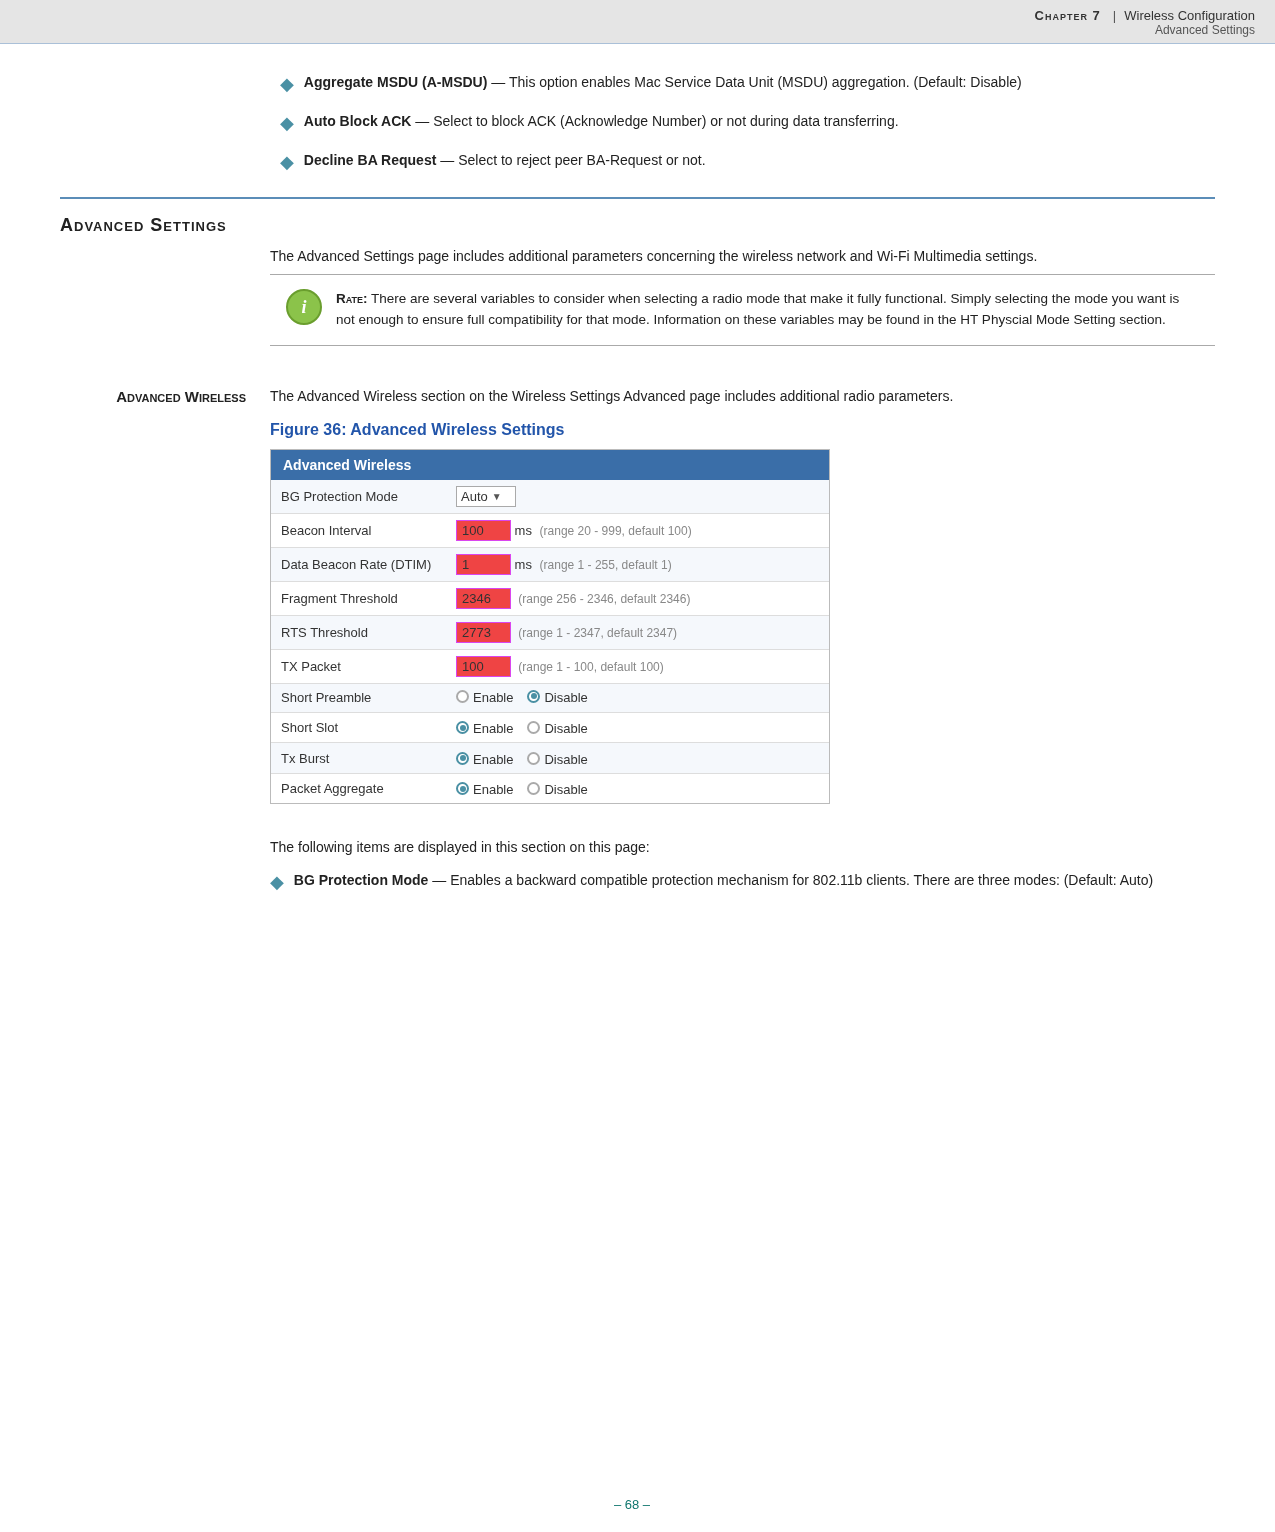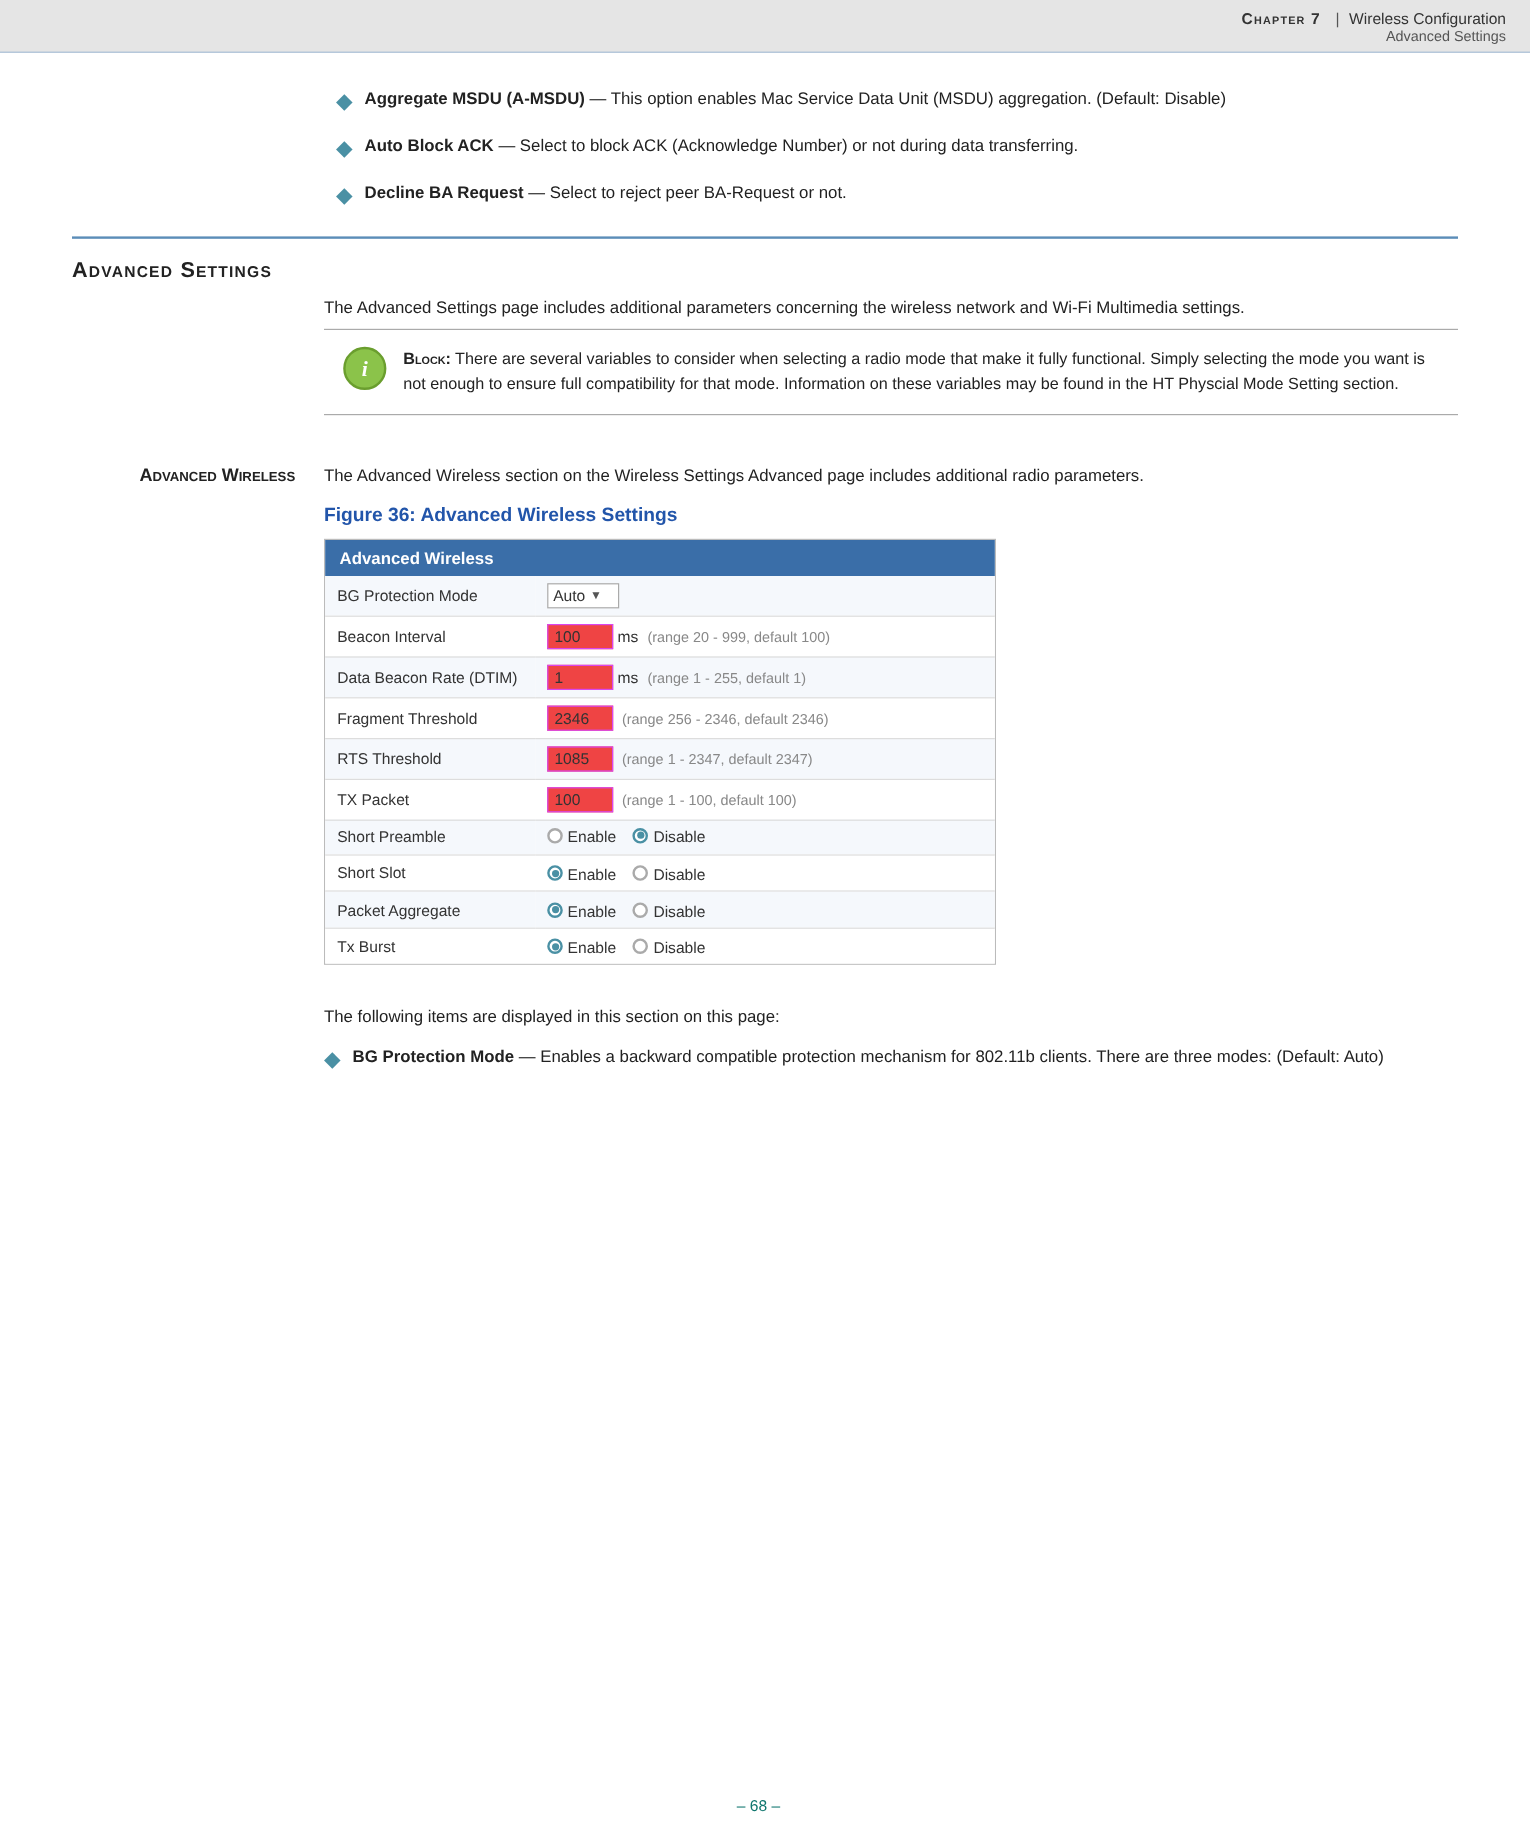--- a/index.html
+++ b/index.html
@@ -335,21 +335,21 @@
     <div class="adv-settings-heading">Advanced Settings</div>
 
     <div class="two-col">
       <div class="two-col-label"></div>
       <div class="two-col-content">
         <p>The Advanced Settings page includes additional parameters concerning the wireless network and Wi-Fi Multimedia settings.</p>
 
         <div class="note-box">
           <div class="note-icon">i</div>
           <div class="note-text">
-            <span class="note-label">Block:</span>
+            <span class="note-label">Rate:</span>
             <span> </span>
             <span>There are several variables to consider when selecting a radio mode that make it fully functional. Simply selecting the mode you want is not enough to ensure full compatibility for that mode. Information on these variables may be found in the HT Physcial Mode Setting section.</span>
           </div>
         </div>
       </div>
     </div>
   </div>
 
   <div class="two-col" style="margin-top:10px;">
     <div class="two-col-label">Advanced Wireless</div>
@@ -379,21 +379,21 @@
               <tr>
                 <td class="row-label">Data Beacon Rate (DTIM)</td>
                 <td class="row-value"><span class="input-box">1</span><span> ms </span><span class="range-text">(range 1 - 255, default 1)</span></td>
               </tr>
               <tr>
                 <td class="row-label">Fragment Threshold</td>
                 <td class="row-value"><span class="input-box">2346</span><span class="range-text"> (range 256 - 2346, default 2346)</span></td>
               </tr>
               <tr>
                 <td class="row-label">RTS Threshold</td>
-                <td class="row-value"><span class="input-box">1085</span><span class="range-text"> (range 1 - 2347, default 2347)</span></td>
+                <td class="row-value"><span class="input-box">2773</span><span class="range-text"> (range 1 - 2347, default 2347)</span></td>
               </tr>
               <tr>
                 <td class="row-label">TX Packet</td>
                 <td class="row-value"><span class="input-box">100</span><span class="range-text"> (range 1 - 100, default 100)</span></td>
               </tr>
               <tr>
                 <td class="row-label">Short Preamble</td>
                 <td class="row-value"><span class="radio-group">
                     <span class="radio-item">
                       <span class="radio-circle"></span>
@@ -412,34 +412,34 @@
                       <span class="radio-circle selected"></span>
                       <span>Enable</span>
                     </span>
                     <span class="radio-item">
                       <span class="radio-circle"></span>
                       <span>Disable</span>
                     </span>
                   </span></td>
               </tr>
               <tr>
-                <td class="row-label">Packet Aggregate</td>
+                <td class="row-label">Tx Burst</td>
                 <td class="row-value"><span class="radio-group">
                     <span class="radio-item">
                       <span class="radio-circle selected"></span>
                       <span>Enable</span>
                     </span>
                     <span class="radio-item">
                       <span class="radio-circle"></span>
                       <span>Disable</span>
                     </span>
                   </span></td>
               </tr>
               <tr>
-                <td class="row-label">Tx Burst</td>
+                <td class="row-label">Packet Aggregate</td>
                 <td class="row-value"><span class="radio-group">
                     <span class="radio-item">
                       <span class="radio-circle selected"></span>
                       <span>Enable</span>
                     </span>
                     <span class="radio-item">
                       <span class="radio-circle"></span>
                       <span>Disable</span>
                     </span>
                   </span></td>

